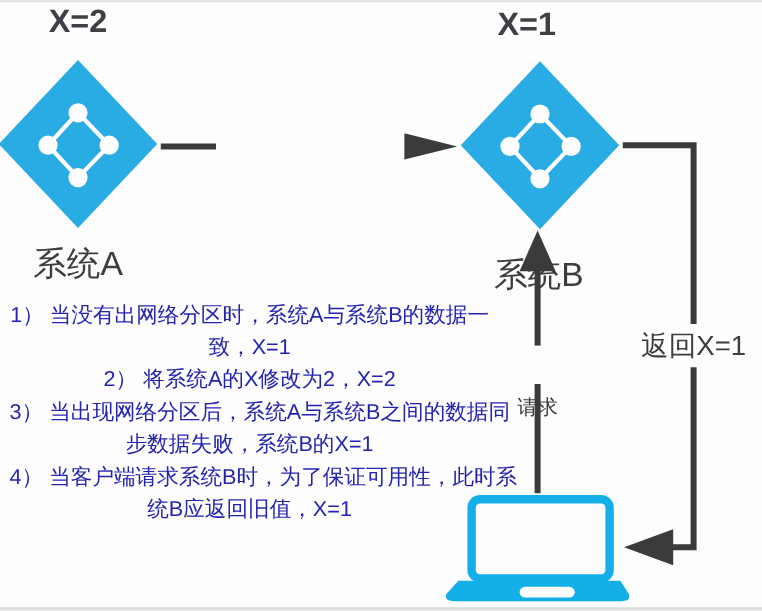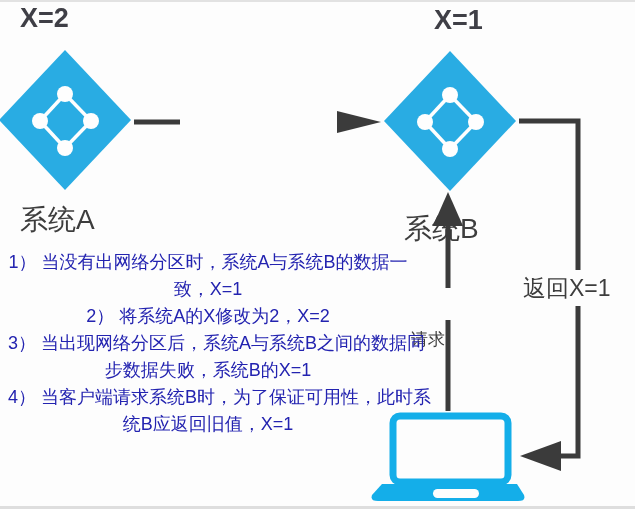--- a/index.html
+++ b/index.html
@@ -6,24 +6,24 @@
   .stage{
     position:relative;
     width:635px;height:509px;
     background:#fdfdfd;
     overflow:hidden;
     font-family:"Liberation Sans","DejaVu Sans",sans-serif;
   }
   .edge{position:absolute;left:0;width:635px;background:#e2e2e2;}
   .edge.top{top:0;height:2px;}
   .edge.bottom{bottom:0;height:3px;background:#dedede;}
-  .label{position:absolute;white-space:nowrap;z-index:1;}
+  .label{position:absolute;text-align:center;white-space:nowrap;z-index:1;}
   .x-label{font-size:27px;font-weight:600;color:#3f3f46;}
   #x2-label{left:20px;top:3px;width:90px;}
-  #x1-label{left:434px;top:5px;width:90px;}
+  #x1-label{left:394px;top:5px;width:90px;}
   .sys-label{font-size:28px;font-weight:400;color:var(--label);}
   #system-a-label{left:20px;top:201px;width:90px;}
   #system-b-label{left:404px;top:210px;width:90px;}
   #sync-label{left:179px;top:107px;width:160px;font-size:23px;font-weight:700;
               letter-spacing:1.5px;color:#2d2d2d;}
   #request-label{left:411px;top:292px;width:74px;font-size:17px;color:var(--label);margin-top:36px;}
   #return-label{left:523px;top:273px;width:110px;font-size:23px;color:var(--label);}
   .notes{
     position:absolute;left:8px;top:249px;width:400px;z-index:1;
     font-size:18px;line-height:27px;color:var(--note);font-weight:500;

